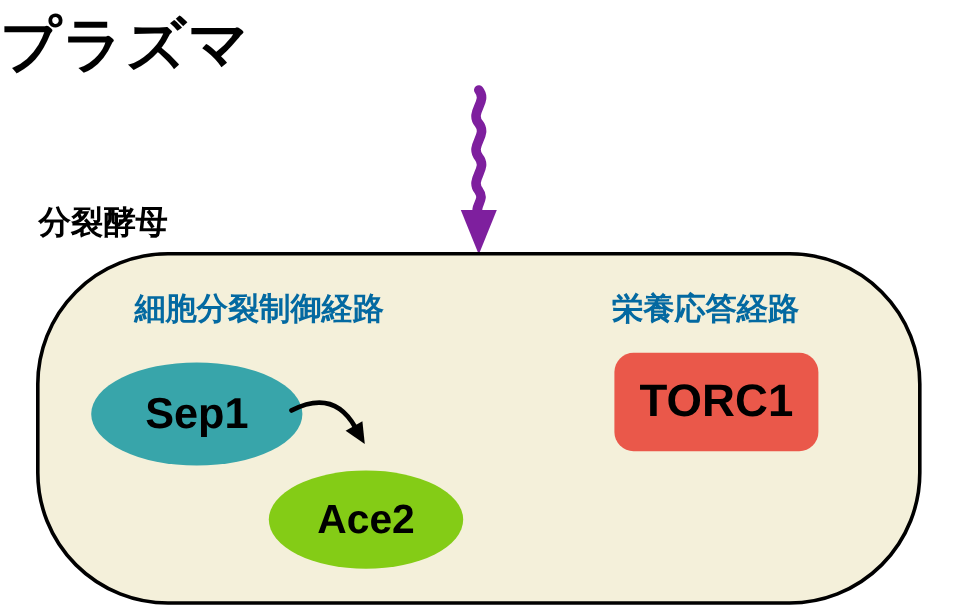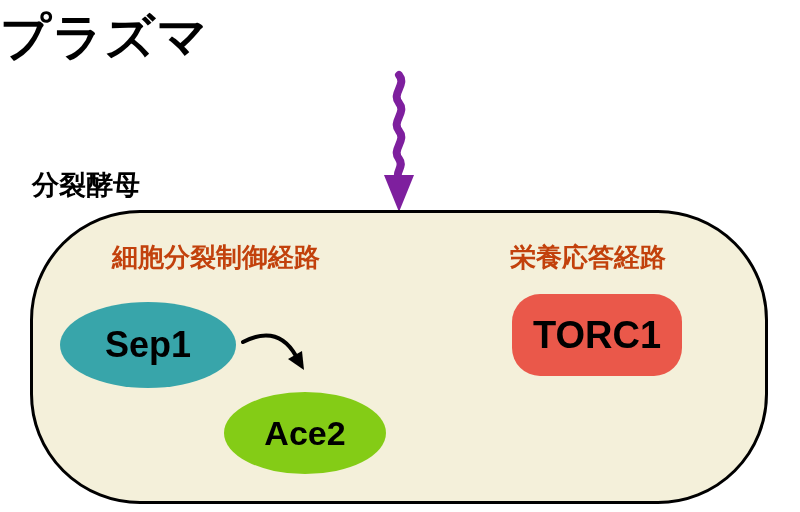--- a/index.html
+++ b/index.html
@@ -41,56 +41,56 @@
     width: 738px;
     height: 294px;
     border: 3px solid #000000;
     border-radius: 110px;
     box-sizing: border-box;
   }
 
   .pathway-label {
     font-size: 26px;
     font-weight: 800;
-    color: #c2410c;
+    color: #0369a1;
     white-space: nowrap;
   }
   .pathway-label.division { left: 112px; top: 240px; }
   .pathway-label.nutrient { left: 510px; top: 240px; }
 
   .node {
     display: flex;
     align-items: center;
     justify-content: center;
     color: #000000;
     font-weight: 800;
   }
   .node.ellipse { border-radius: 50%; }
 
   .node-sep1 {
-    left: 60px;
+    left: 76px;
     top: 302px;
     width: 176px;
     height: 86px;
     font-size: 36px;
     text-align: right;
   }
   .node-ace2 {
     left: 224px;
     top: 392px;
     width: 162px;
     height: 82px;
     font-size: 34px;
   }
   .node-torc1 {
     left: 512px;
     top: 294px;
     width: 170px;
     height: 82px;
-    border-radius: 28px;
+    border-radius: 16px;
     font-size: 38px;
   }
 
   .plasma-arrow-svg {
     left: 376px;
     top: 70px;
     width: 46px;
     height: 146px;
   }
 

